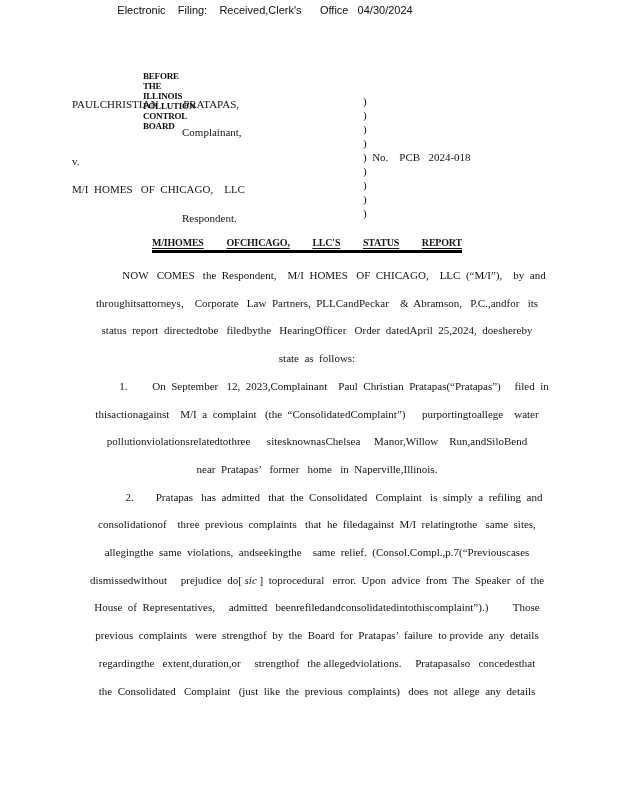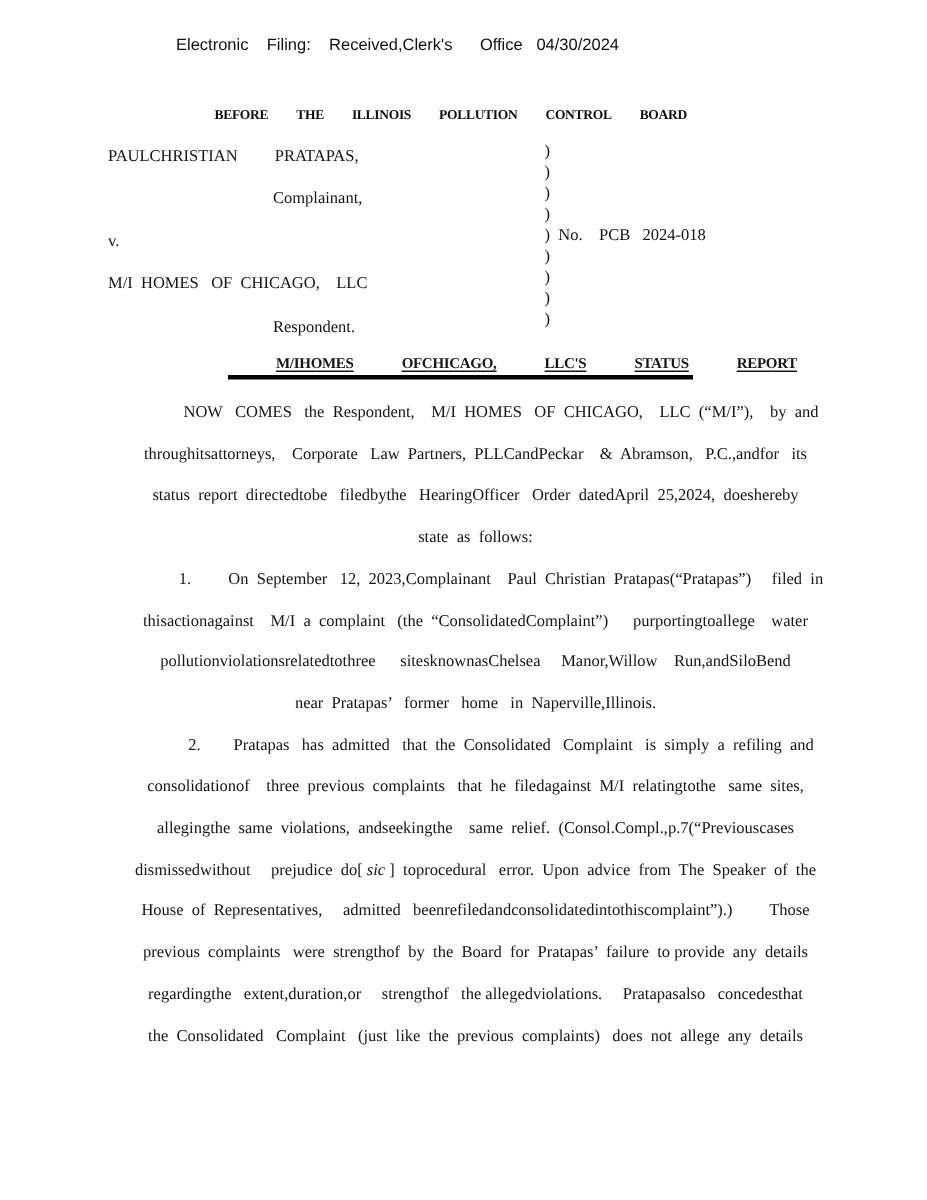--- a/index.html
+++ b/index.html
@@ -1,48 +1,48 @@
 <!DOCTYPE html>
 <html><head>
 <meta charset="utf-8">
 <style>
   html,body{margin:0;padding:0;background:#ffffff;}
   .page{
     position:relative;width:618px;height:800px;background:#ffffff;
     color:#161616;font-family:"Liberation Serif", serif;overflow:hidden;
   }
   .filing-header{
-    position:absolute;top:24px;left:0;width:530px;text-align:center;
+    position:absolute;top:4px;left:0;width:530px;text-align:center;
     font-family:"Liberation Sans", sans-serif;font-size:11px;
     white-space:pre;color:#101010;
   }
   .court-banner{
     position:absolute;top:71px;left:143px;width:315px;
     display:flex;justify-content:space-between;
-    font-weight:bold;font-size:9px;letter-spacing:-0.2px;color:#0d0d0d;
+    font-weight:bold;font-size:9px;letter-spacing:-0.2px;color:#0d0d0d;flex-direction:column;
   }
   .caption{position:absolute;top:0;left:0;width:618px;height:240px;}
   .cap-left{
     position:absolute;left:72px;top:90px;white-space:pre;
     font-size:11px;line-height:28.4px;color:#141414;
   }
   .cap-left .ind2{padding-left:110px;}
   .cap-right{
     position:absolute;left:363px;top:94px;white-space:pre;
     font-size:11px;line-height:14.05px;color:#141414;
   }
   .title-wrap{
     position:absolute;top:237px;left:152px;width:310px;
     border-bottom:3px solid #000;padding-bottom:2px;
   }
   .title-row{
     display:flex;justify-content:space-between;
     font-weight:bold;font-size:10px;line-height:11px;letter-spacing:-0.2px;
   }
-  .title-row span{text-decoration:underline;text-underline-offset:2px;margin-left:32px;}
+  .title-row span{text-decoration:underline;text-underline-offset:2px;}
   .body-block{
     position:absolute;top:262px;left:72px;width:490px;
     font-size:11px;line-height:27.7px;color:#141414;text-align:center;
   }
   .tline{white-space:pre;}
   .tline.ind{padding-left:34px;}
   .it{font-style:italic;}
 </style>
 </head>
 <body>

